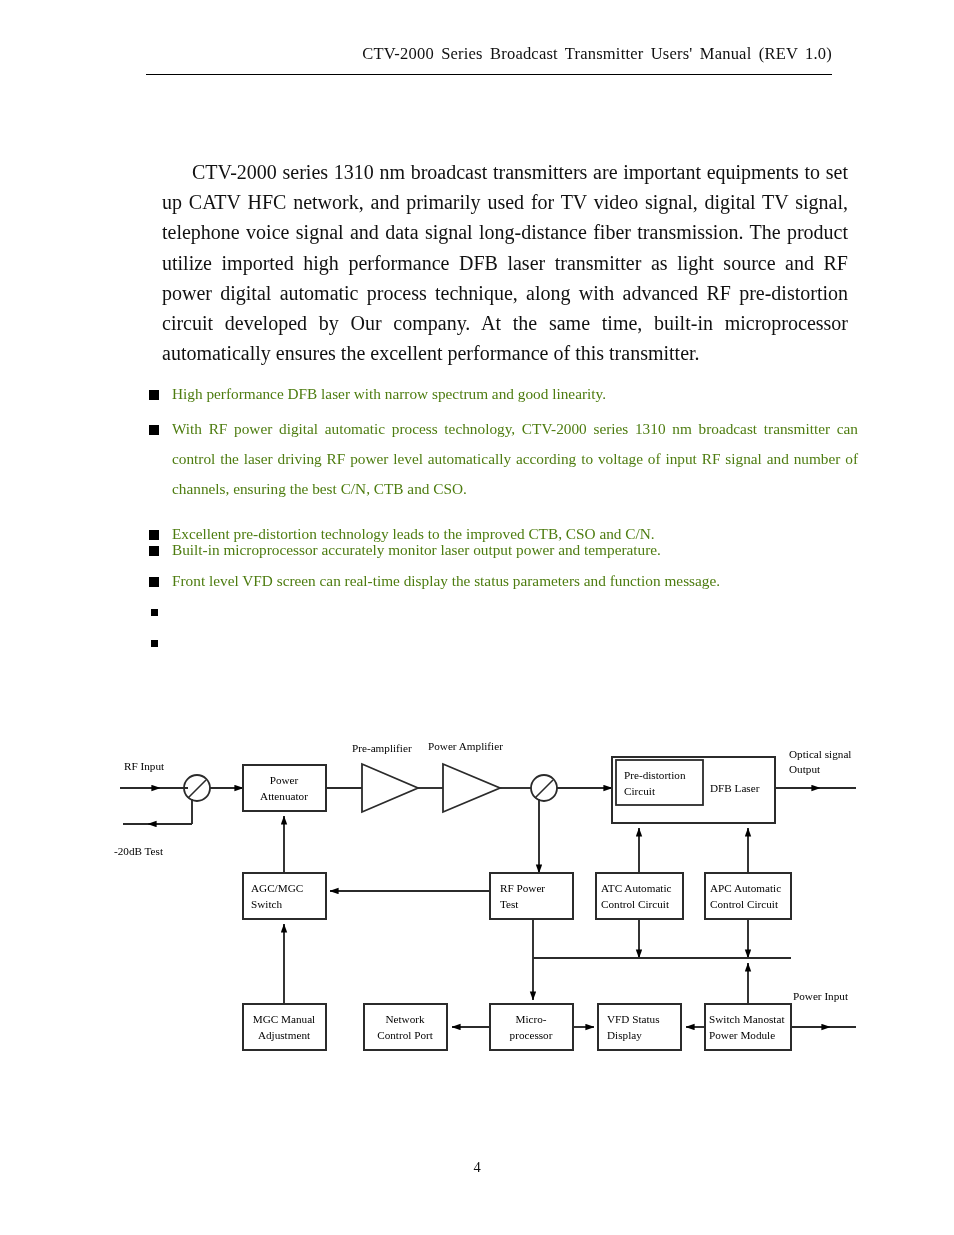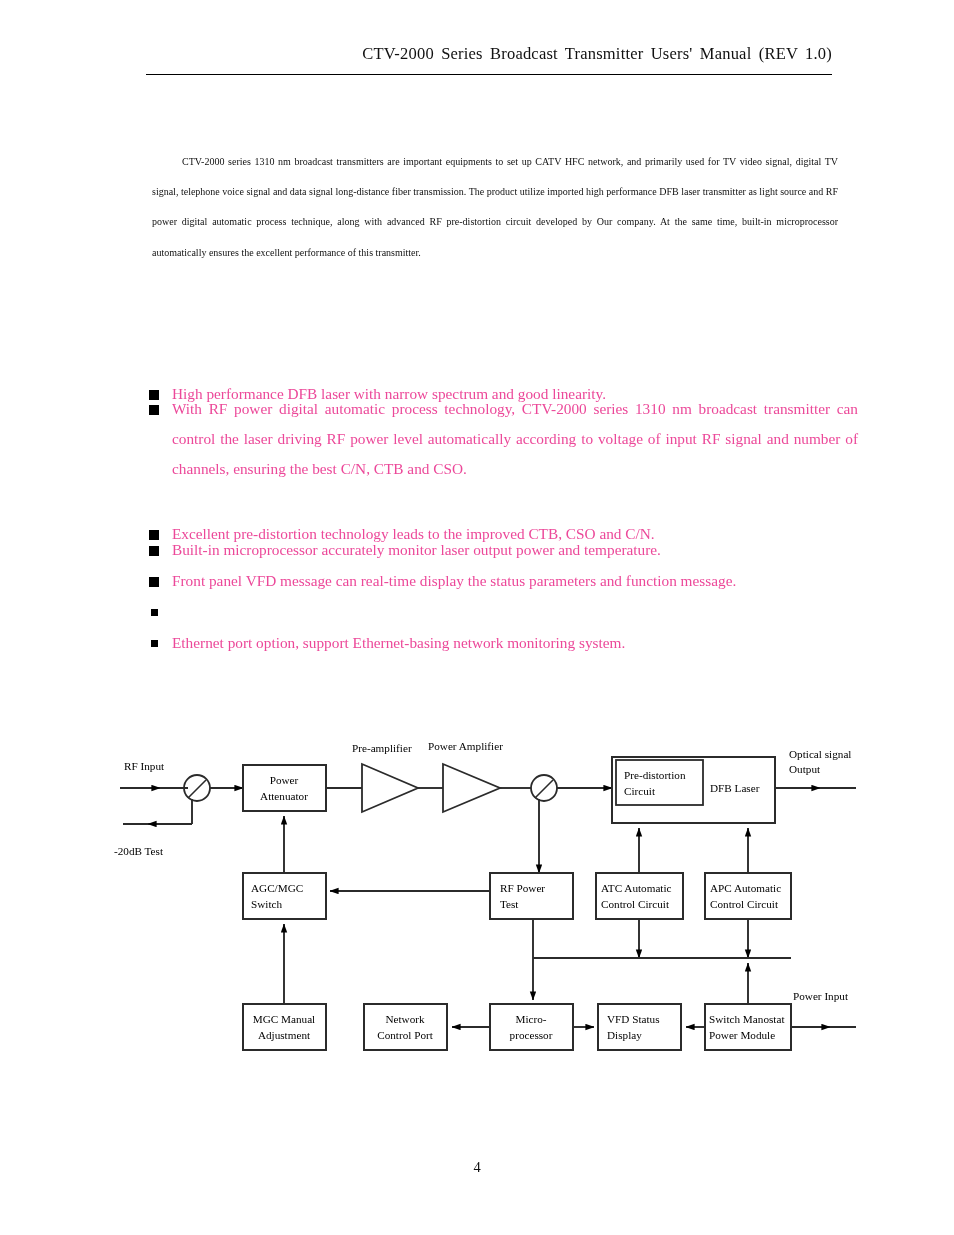--- a/index.html
+++ b/index.html
@@ -39,65 +39,65 @@
     left: 146px;
     top: 74px;
     width: 686px;
     height: 0;
     border-top: 1.6px solid #000;
   }
 
   
   .intro {
     position: absolute;
-    left: 152px;
+    left: 162px;
     top: 137px;
     width: 686px;
-    font-size: 10px;
+    font-size: 20px;
     line-height: 30.2px;
     text-align: justify;
     text-indent: 30px;
     color: #111;
   }
 
   
   .features {
     position: absolute;
     left: 146px;
     top: 379px;
     width: 686px;
   }
   .feature {
     position: relative;
     display: block;
     padding-left: 26px;
     font-size: 15.3px;
     line-height: 30.2px;
     text-align: justify;
-    color: #ec4899;
+    color: #4d7c0f;
     margin-bottom: 0;
   }
   .feature .marker {
     position: absolute;
     left: 3px;
     top: 11px;
     width: 10px;
     height: 10px;
     background: #000;
   }
   .feature.small-marker .marker {
     left: 5px;
     top: 12px;
     width: 7px;
     height: 7px;
   }
 
   
   .f0 { position: absolute; top: 0px;   left: 0; width: 686px; }
-  .f1 { position: absolute; top: 15px;  left: 0; width: 686px; }
+  .f1 { position: absolute; top: 35px;  left: 0; width: 686px; }
   .f2 { position: absolute; top: 140px; left: 0; width: 686px; }
   .f3 { position: absolute; top: 156px; left: 0; width: 686px; }
   .f4 { position: absolute; top: 187px; left: 0; width: 686px; }
   .f5 { position: absolute; top: 218px; left: 0; width: 686px; }
   .f6 { position: absolute; top: 249px; left: 0; width: 686px; }
 
   
   .diagram {
     position: absolute;
     left: 0px;
@@ -150,28 +150,27 @@
     <div class="feature f2">
       <span class="marker"></span>
       <span>Excellent pre-distortion technology leads to the improved CTB, CSO and C/N.</span>
     </div>
     <div class="feature f3">
       <span class="marker"></span>
       <span>Built-in microprocessor accurately monitor laser output power and temperature.</span>
     </div>
     <div class="feature f4">
       <span class="marker"></span>
-      <span>Front panel VFD message can real-time display the status parameters and function message.</span>
+      <span>Front level VFD screen can real-time display the status parameters and function message.</span>
     </div>
     <div class="feature f5 small-marker">
       <span class="marker"></span>
     </div>
     <div class="feature f6 small-marker">
       <span class="marker"></span>
-      <span>Ethernet port option, support Ethernet-basing network monitoring system.</span>
     </div>
   </div>
 
   <div class="diagram">
     <svg width="954" height="360" viewBox="0 0 954 360" xmlns="http://www.w3.org/2000/svg">
       <defs>
         <marker id="ar" markerWidth="9" markerHeight="9" refX="8.6" refY="3.2" orient="auto" markerUnits="userSpaceOnUse">
           <path d="M0,0 L9,3.2 L0,6.4 z" fill="#000"></path>
         </marker>
         <marker id="arMid" markerWidth="9" markerHeight="9" refX="4.5" refY="3.2" orient="auto" markerUnits="userSpaceOnUse">

